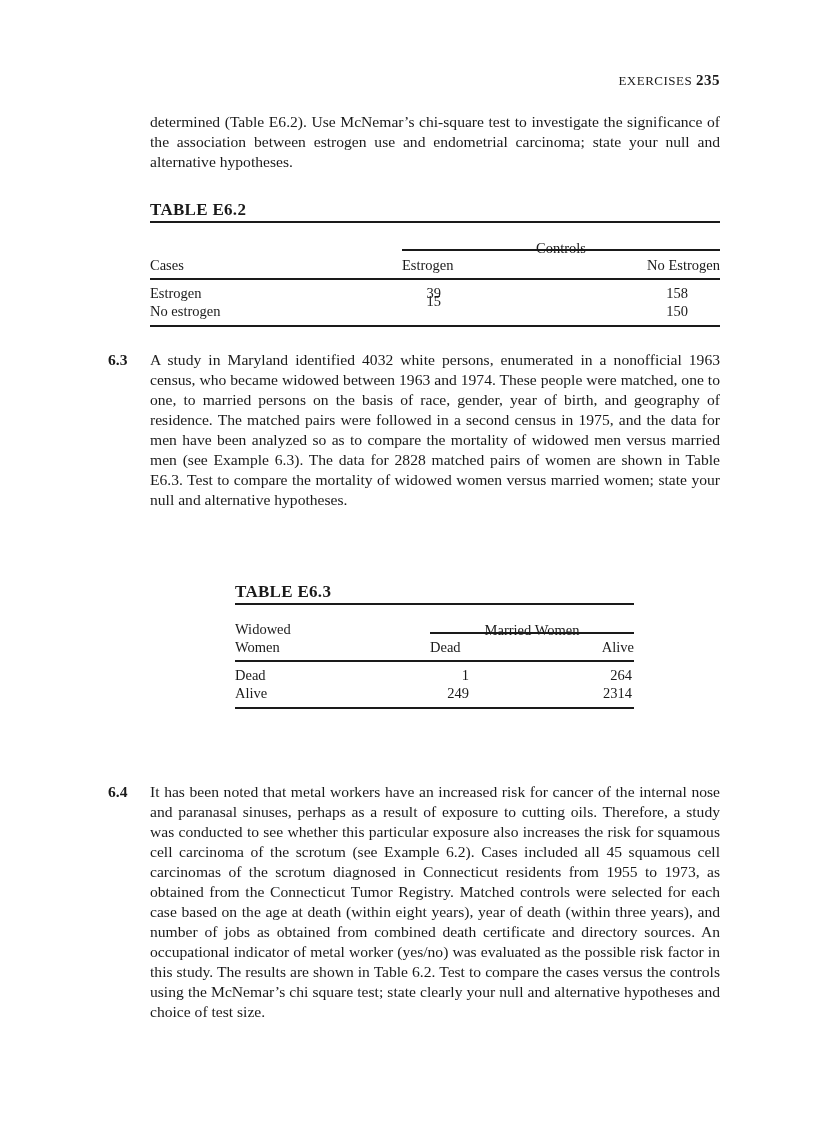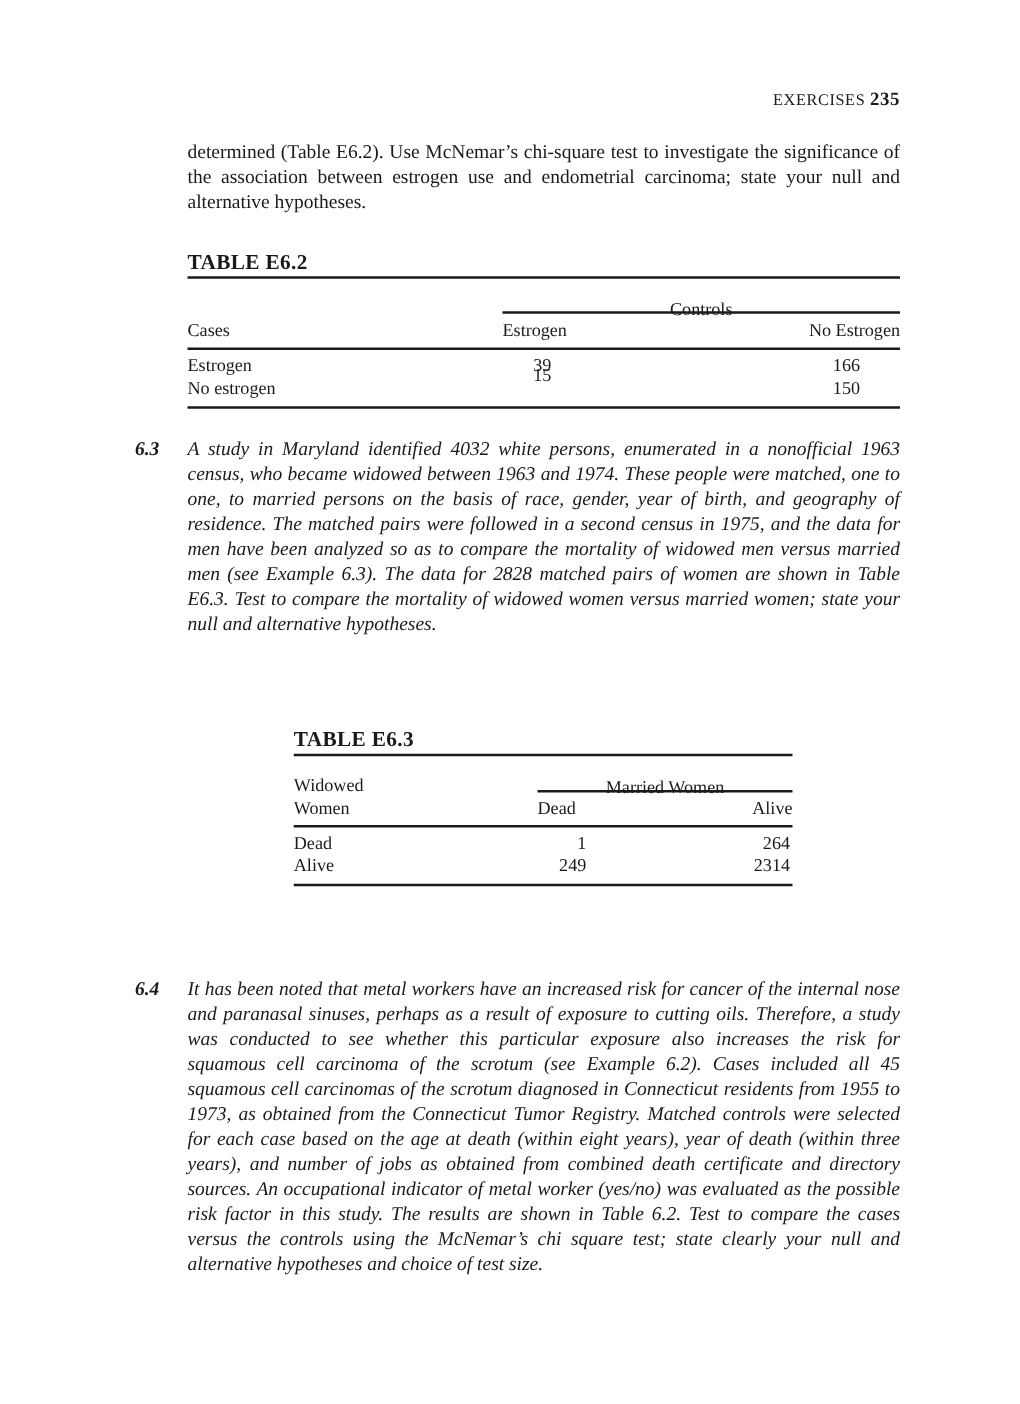--- a/index.html
+++ b/index.html
@@ -37,21 +37,20 @@
       font-size: 15.6px;
       line-height: 20px;
       text-align: justify;
     }
     .exercise {
       position: absolute;
       left: 108px;
       width: 612px;
       font-size: 15.6px;
       line-height: 20px;
-      font-style: italic;
     }
     .exercise .num {
       position: absolute;
       left: 0;
       top: 0;
       font-weight: bold;
     }
     .exercise .body {
       margin-left: 42px;
       text-align: justify;
@@ -97,21 +96,21 @@
   <div class="cell center" style="left:402px; top:227px; width:318px;">Controls</div>
   <div class="rule-thin" style="left:402px; top:249px; width:318px;"></div>
   <div class="cell" style="left:150px; top:256px;">Cases</div>
   <div class="cell" style="left:402px; top:256px;">Estrogen</div>
   <div class="cell right" style="left:600px; top:256px; width:120px;">No Estrogen</div>
   <div class="rule-thick" style="left:150px; top:278px; width:570px;"></div>
 
   <div>
     <div class="cell" style="left:150px; top:284px;">Estrogen</div>
     <div class="cell right" style="left:400px; top:284px; width:41px;">39</div>
-    <div class="cell right" style="left:640px; top:284px; width:48px;">166</div>
+    <div class="cell right" style="left:640px; top:284px; width:48px;">158</div>
   </div>
   <div>
     <div class="cell" style="left:150px; top:302px;">No estrogen</div>
     <div class="cell right" style="left:400px; top:292px; width:41px;">15</div>
     <div class="cell right" style="left:640px; top:302px; width:48px;">150</div>
   </div>
   <div class="rule-thick" style="left:150px; top:325px; width:570px;"></div>
 </div>
 
 <div class="exercise" style="top:350px;">

